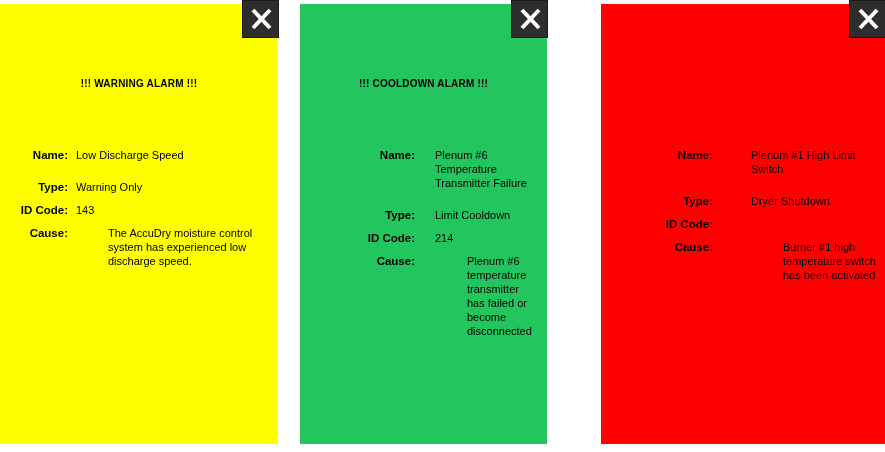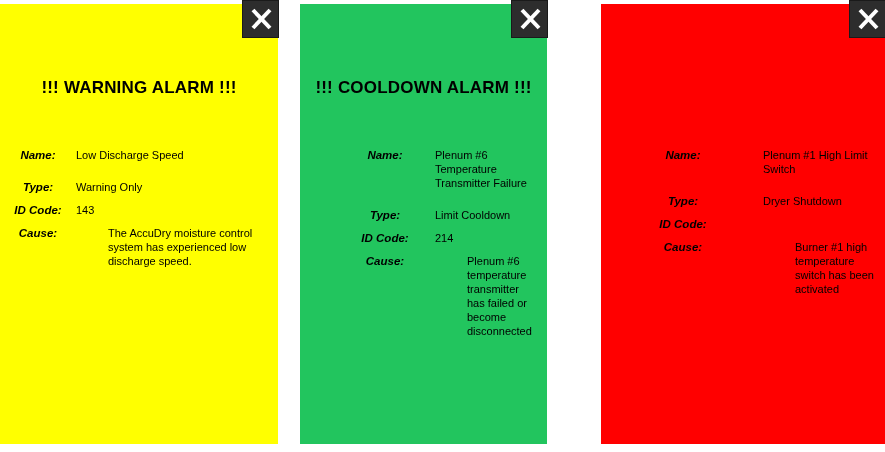--- a/index.html
+++ b/index.html
@@ -51,21 +51,21 @@
     width: 37px;
     height: 36px;
   }
 
   .alarm-title {
     position: absolute;
     top: 74px;
     left: 0;
     right: 0;
     text-align: center;
-    font-size: 17px;
+    font-size: 10px;
     font-weight: bold;
     color: #000000;
     letter-spacing: 0.2px;
     white-space: nowrap;
   }
 
   .details {
     position: absolute;
     top: 144px;
     left: 0;
@@ -77,46 +77,45 @@
     align-items: flex-start;
     margin-bottom: 8px;
   }
   .detail-row.row-name   { margin-bottom: 18px; }
   .detail-row.row-type   { margin-bottom: 9px; }
   .detail-row.row-id     { margin-bottom: 9px; }
   .detail-row.row-cause  { margin-bottom: 0; gap: 32px; }
 
   .detail-label {
     flex: 0 0 auto;
-    text-align: center;
+    text-align: right;
     font-size: 11.5px;
     font-weight: bold;
     color: #000000;
     line-height: 14px;
     padding-top: 0px;
-    font-style: italic;
   }
   .detail-value {
     flex: 1 1 auto;
     font-size: 11px;
     font-weight: normal;
     color: #000000;
     line-height: 14px;
     white-space: pre-line;
   }
 
   
   .panel-warning  .detail-label { width: 60px; margin-left: 8px; }
   .panel-warning  .detail-value { margin-left: 8px; margin-right: 10px; }
 
   .panel-cooldown .detail-label { width: 60px; margin-left: 55px; }
   .panel-cooldown .detail-value { margin-left: 20px; margin-right: 8px; }
 
   .panel-shutdown .detail-label { width: 60px; margin-left: 52px; }
-  .panel-shutdown .detail-value { margin-left: 20px; margin-right: 8px; padding-left: 30px; }
+  .panel-shutdown .detail-value { margin-left: 8px; margin-right: 8px; padding-left: 30px; }
 </style>
 </head>
 <body>
 
 <div id="stage">
 
   <div class="alarm-panel panel-warning">
 
     <button class="close-button" aria-label="Close">
       <svg viewBox="0 0 37 36">

